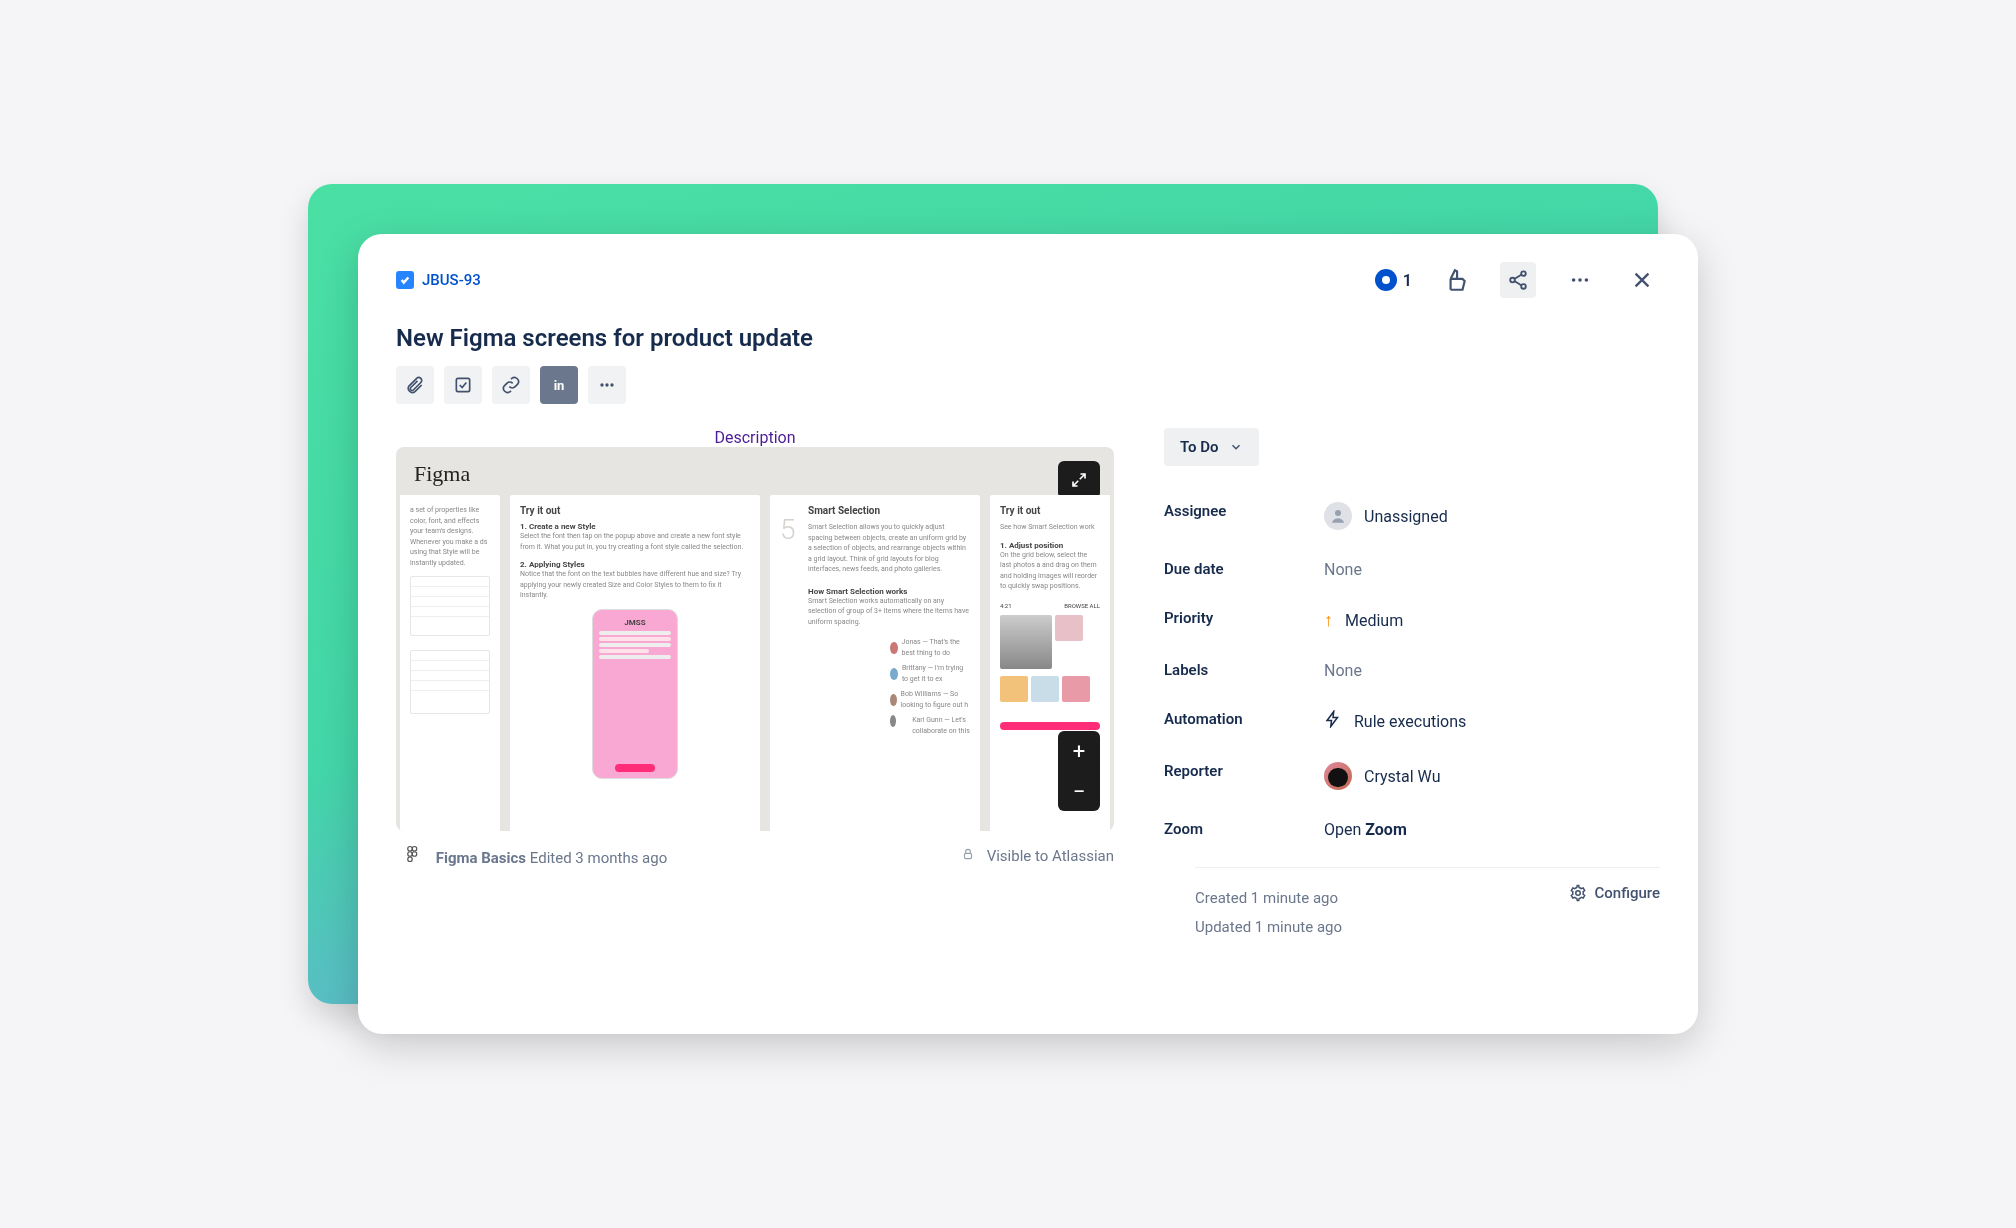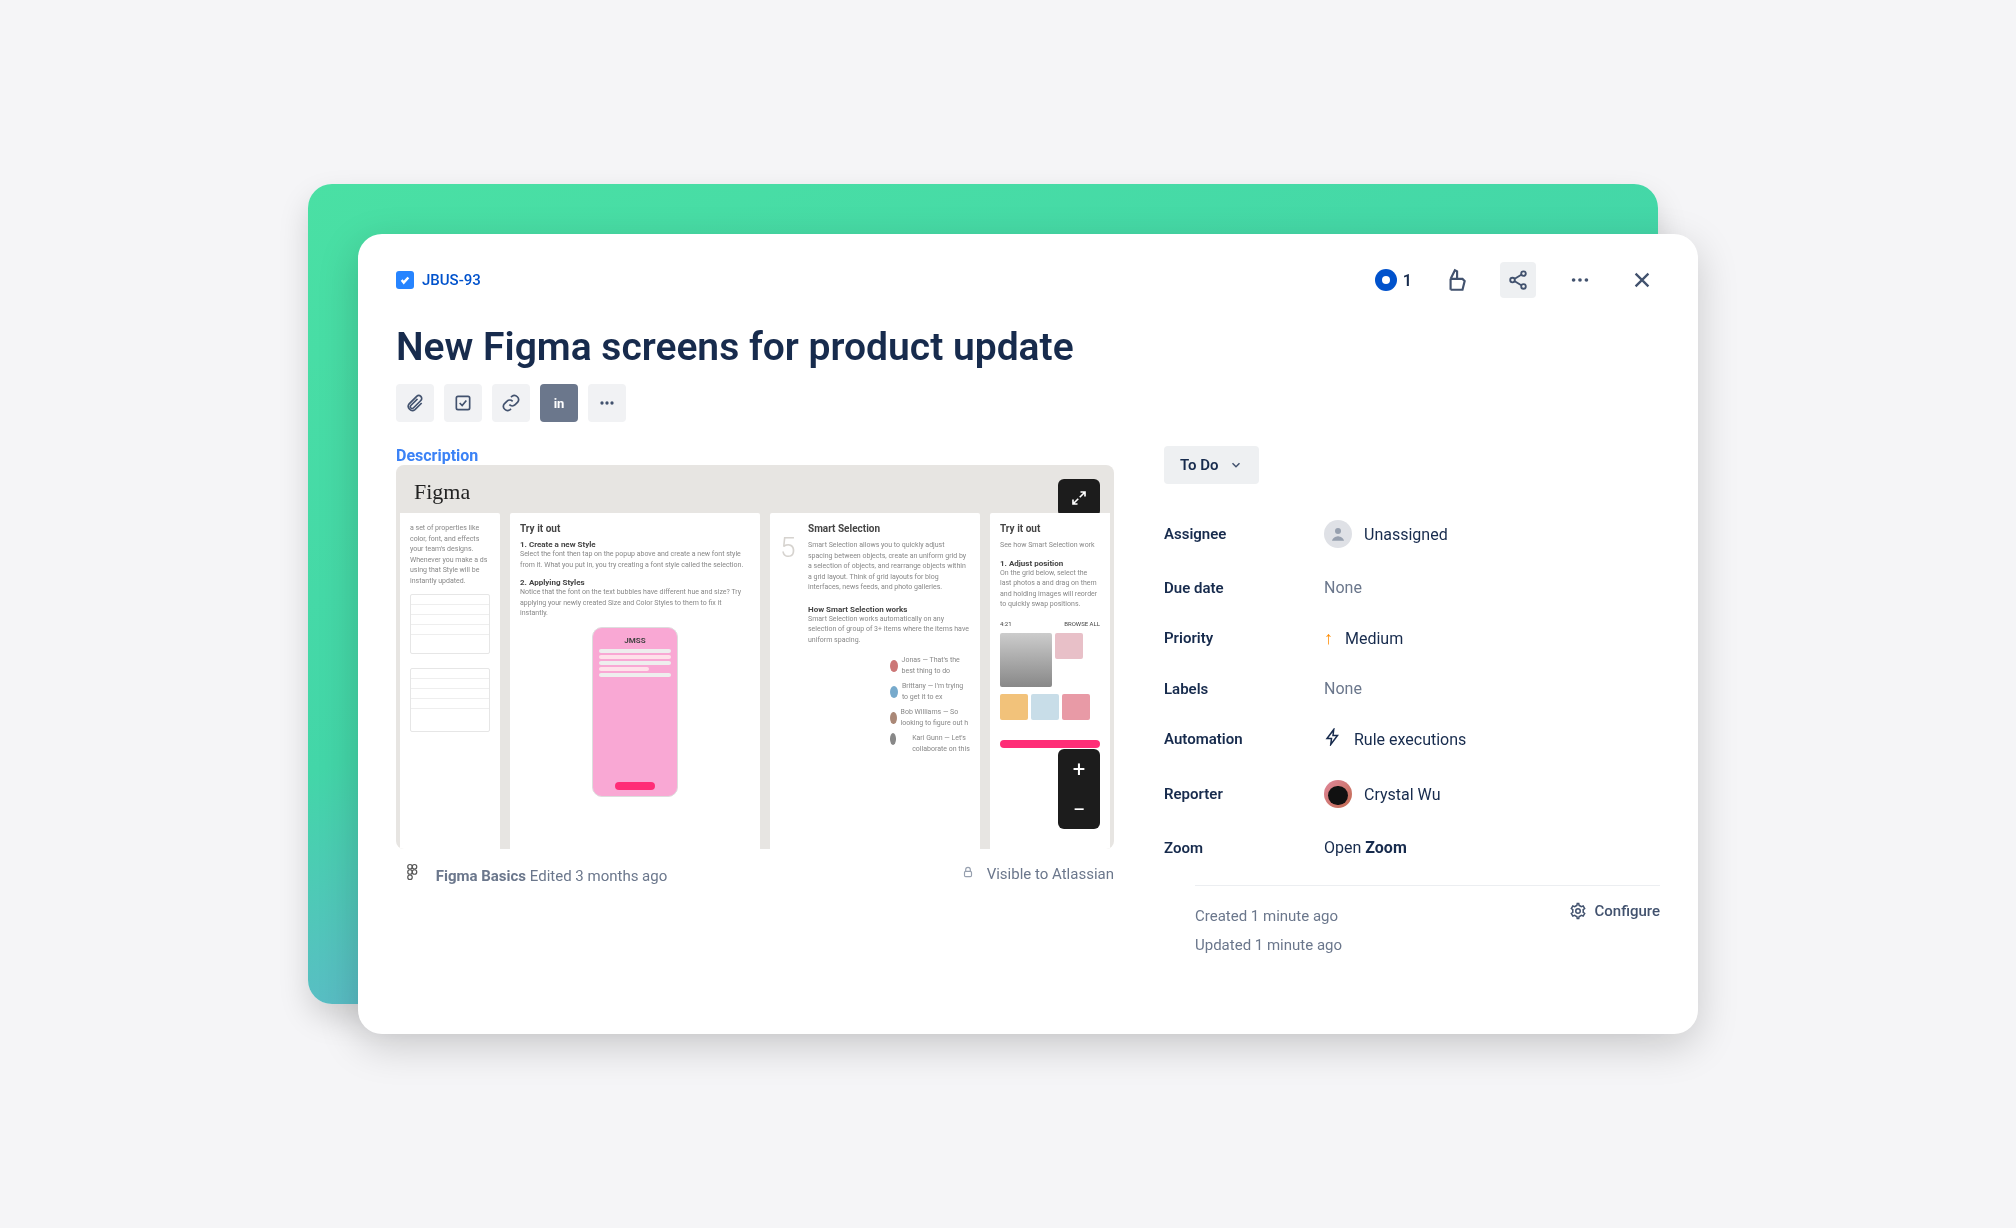--- a/index.html
+++ b/index.html
@@ -24,29 +24,29 @@
   .issue-key .badge { width:18px; height:18px; background:#2684ff; border-radius:3px;
     display:flex; align-items:center; justify-content:center; }
   .issue-key .badge svg { stroke:#fff; stroke-width:3; fill:none; }
   .top-actions { display:flex; align-items:center; gap:26px; }
   .watch { display:flex; align-items:center; gap:6px; color:#172b4d; font-weight:600;}
   .eye { width:22px; height:22px; border-radius:50%; background:#0052cc; display:flex; align-items:center; justify-content:center;}
   .eye-inner { width:8px; height:8px; border-radius:50%; background:#fff;}
   .icon-btn { width:36px; height:36px; border-radius:4px; display:flex; align-items:center; justify-content:center; cursor:pointer;}
   .icon-btn.bg { background:#eef0f2; }
   .icon-btn svg { stroke:#42526e; fill:none; stroke-width:2;}
-  .title { font-size:39px; font-weight:600; color:#172b4d; margin-top:26px;}
+  .title { font-size:24px; font-weight:600; color:#172b4d; margin-top:26px;}
   .toolbar { display:flex; gap:10px; margin-top:14px; }
   .tb-btn { width:38px; height:38px; background:#f1f2f4; border-radius:4px; display:flex; align-items:center; justify-content:center; cursor:pointer;}
   .tb-btn.inv { background:#6b778c; color:#fff; font-size:12px;}
   .tb-btn svg { stroke:#42526e; stroke-width:2; fill:none;}
   .body { display:flex; gap:50px; margin-top:24px; }
   .left { flex:0 0 700px;}
   .right { flex:1; }
-  .section-label { font-size:16px; font-weight:700; color:#3b82f6; }
+  .section-label { font-size:16px; font-weight:400; color:#4c1d95;text-align:center; }
   .figma-embed { background:#e7e5e2; border-radius:8px; height:384px; position:relative; overflow:hidden;}
   .figma-head { font-family:"Times New Roman", serif; font-size:22px; color:#222; padding:14px 18px 8px 18px;}
   .expand-btn { position:absolute; top:14px; right:14px; width:42px; height:38px; background:#1c1c1c; border-radius:6px;
     display:flex; align-items:center; justify-content:center;}
   .expand-btn svg { stroke:#fff; stroke-width:2.2; fill:none;}
   .zoom-ctrl { position:absolute; right:14px; bottom:20px; width:42px; background:#1c1c1c; border-radius:6px;}
   .zoom-ctrl div { height:40px; color:#fff; font-size:22px; display:flex; align-items:center; justify-content:center;}
   .boards { display:flex; gap:10px; padding:0 4px; height:367px;}
   .board { background:#fff; border-radius:2px; padding:10px; font-size:8px; color:#444; position:relative; overflow:hidden;}
   .b1{flex:0 0 100px; border-radius:0 2px 2px 0;}
@@ -60,21 +60,21 @@
   .phone { width:86px; height:170px; background:#f9a8d4; border:1px solid #ddd; border-radius:10px; margin:8px auto 0; position:relative; padding:8px 6px;}
   .phone-bar{height:4px;background:#eee;border-radius:2px; margin:2px 0;}
   .phone-bar.pk{background:#ffe1ea;}
   .phone-btn{position:absolute;bottom:6px;left:50%;transform:translateX(-50%);width:40px;height:8px;background:#ff2d77;border-radius:4px;}
   .big5{position:absolute;left:10px;top:18px;font-size:28px;color:#d6d3cf;font-weight:300;}
   .embed-footer { display:flex; align-items:center; justify-content:space-between; padding:14px 0 0 8px; color:#6b778c; font-size:15px;}
   .embed-footer .figlogo { width:18px; height:18px; display:inline-flex; margin-right:10px;}
   .embed-footer .lock { margin-right:8px;}
   .status-btn { display:inline-flex; align-items:center; gap:10px; background:#eef0f2; padding:10px 16px; border-radius:4px; font-size:15px; font-weight:600; color:#172b4d; cursor:pointer;}
   .fields { margin-top:36px; display:flex; flex-direction:column; gap:30px;}
-  .field { display:flex; align-items:center;}
+  .field { display:flex; align-items:flex-start;}
   .field-label { width:160px; font-size:15px; font-weight:600; color:#172b4d;}
   .field-value { display:flex; align-items:center; gap:12px; font-size:16px; color:#172b4d;}
   .muted-val { color:#6b778c;}
   .avatar-empty { width:28px; height:28px; border-radius:50%; background:#dfe1e6; display:flex; align-items:center; justify-content:center;}
   .avatar-empty svg { fill:#97a0af; }
   .avatar-img { width:28px; height:28px; border-radius:50%; background:linear-gradient(135deg,#e0879b,#c16a4f); position:relative; overflow:hidden;}
   .avatar-img::after{content:"";position:absolute;left:15%;top:20%;width:70%;height:70%;border-radius:50%;background:#111;}
   .prio-arrow { color:#ff8b00; font-size:18px; font-weight:700;}
   .bolt svg { stroke:#172b4d; fill:none; stroke-width:2;}
   .zoom-link b{font-weight:700;}

